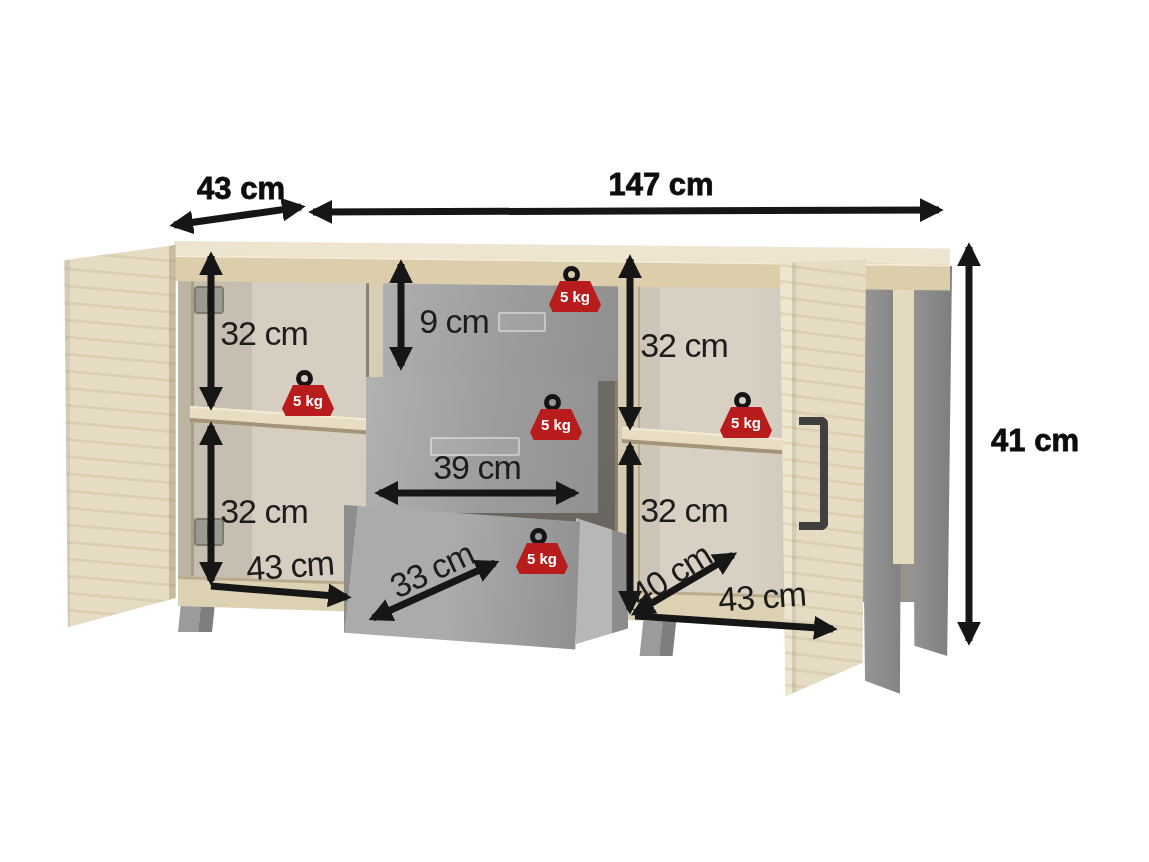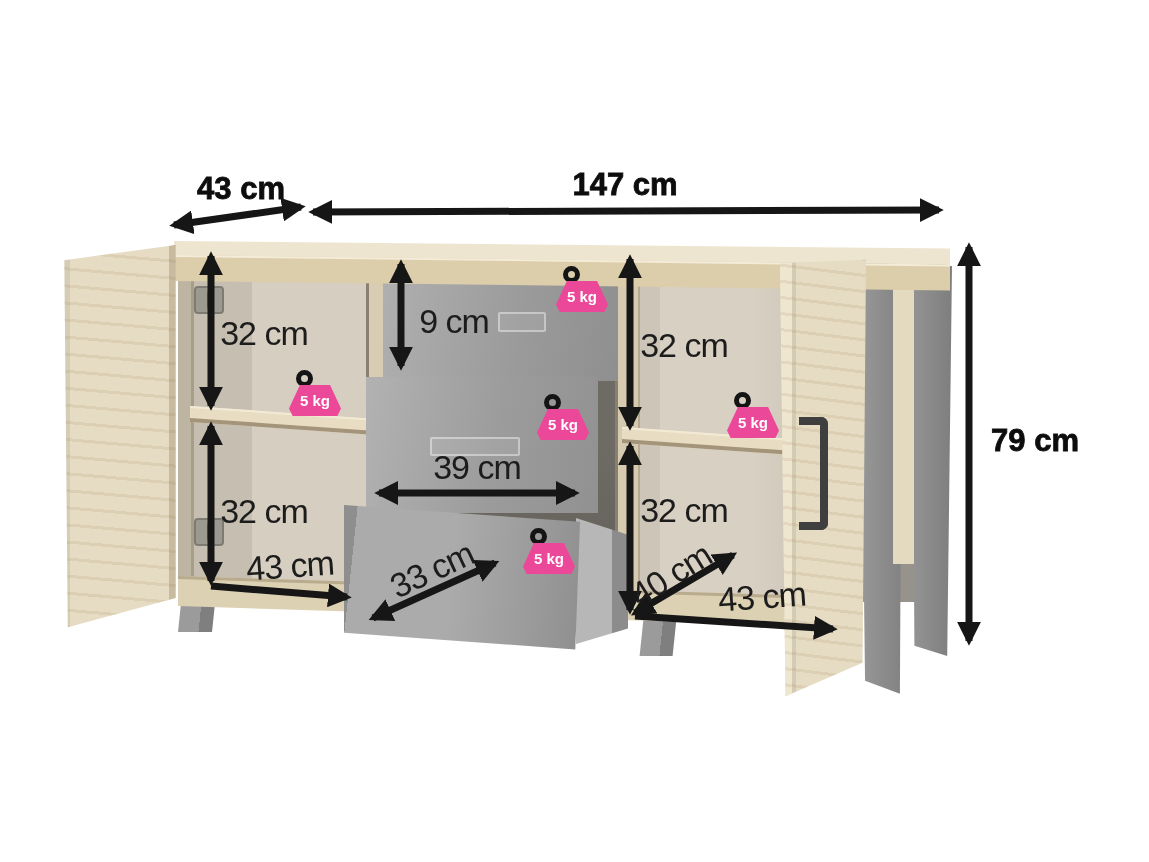--- a/index.html
+++ b/index.html
@@ -84,21 +84,21 @@
       clip-path:polygon(0 2%,100% 13%,98% 97%,0 86%);
       background:linear-gradient(96deg,#8e8e8e 0 14px,#ababab 14px 45%,#9a9a9a 80%,#8f8f8f);}
   .handle-slot{border:2px solid rgba(255,255,255,.4);background:rgba(255,255,255,.08);border-radius:2px;}
   .slot-top{left:115px;top:57px;width:48px;height:20px;}
   .slot-middle{left:64px;top:60px;width:90px;height:19px;}
 
   
   .kettle{width:52px;height:46px;z-index:12;}
   .kettle .ring{left:50%;top:0;width:17px;height:17px;margin-left:-8.5px;
       border:5px solid #141414;border-radius:50%;}
-  .kettle .kbody{left:11px;bottom:0;width:52px;height:31px;background:#ec4899;
+  .kettle .kbody{left:4px;bottom:0;width:52px;height:31px;background:#b91c1c;
       clip-path:polygon(21% 0,79% 0,100% 76%,93% 100%,7% 100%,0 76%);
       display:flex;align-items:center;justify-content:center;}
   .kettle .kbody span{position:static;color:#fff;font-weight:700;font-size:15px;}
 
   
   #arrows{left:0;top:0;width:1149px;height:862px;z-index:15;}
   .lbl{transform:translate(-50%,-50%) rotate(var(--r,0deg));white-space:nowrap;z-index:16;
       color:#1c1c1c;font-size:34px;font-weight:400;letter-spacing:-1px;}
   .lbl.bold{font-weight:700;font-size:31px;color:#0d0d0d;letter-spacing:0;
       -webkit-text-stroke:0.8px #0d0d0d;}
@@ -194,22 +194,22 @@
       <line x1="373" y1="618" x2="495" y2="563" marker-start="url(#ah)" marker-end="url(#ah)"></line>
       <line x1="211" y1="586" x2="347" y2="597" marker-end="url(#ah)"></line>
       <line x1="630" y1="259" x2="630" y2="426" marker-start="url(#ah)" marker-end="url(#ah)"></line>
       <line x1="630" y1="446" x2="630" y2="610" marker-start="url(#ah)" marker-end="url(#ah)"></line>
       <line x1="635" y1="613" x2="733" y2="555" marker-start="url(#ah)" marker-end="url(#ah)"></line>
       <line x1="635" y1="616" x2="833" y2="629" marker-end="url(#ah)"></line>
     </g>
   </svg>
 
   <div class="lbl bold" style="left:241px;top:189px;">43 cm</div>
-  <div class="lbl bold" style="left:625px;top:185px;text-align:right;">147 cm</div>
-  <div class="lbl bold" style="left:1035px;top:441px;">79 cm</div>
+  <div class="lbl bold" style="left:661px;top:185px;text-align:right;">147 cm</div>
+  <div class="lbl bold" style="left:1035px;top:441px;">41 cm</div>
   <div class="lbl" style="left:264px;top:333px;">32 cm</div>
   <div class="lbl" style="left:264px;top:511px;">32 cm</div>
   <div class="lbl" style="left:454px;top:321px;">9 cm</div>
   <div class="lbl" style="left:477px;top:467px;">39 cm</div>
   <div class="lbl" style="left:432px;top:570px;--r:-25deg;">33 cm</div>
   <div class="lbl" style="left:290px;top:566px;--r:-4deg;">43 cm</div>
   <div class="lbl" style="left:684px;top:345px;">32 cm</div>
   <div class="lbl" style="left:684px;top:510px;">32 cm</div>
   <div class="lbl" style="left:671px;top:575px;--r:-32deg;">40 cm</div>
   <div class="lbl" style="left:762px;top:597px;--r:-4deg;">43 cm</div>

